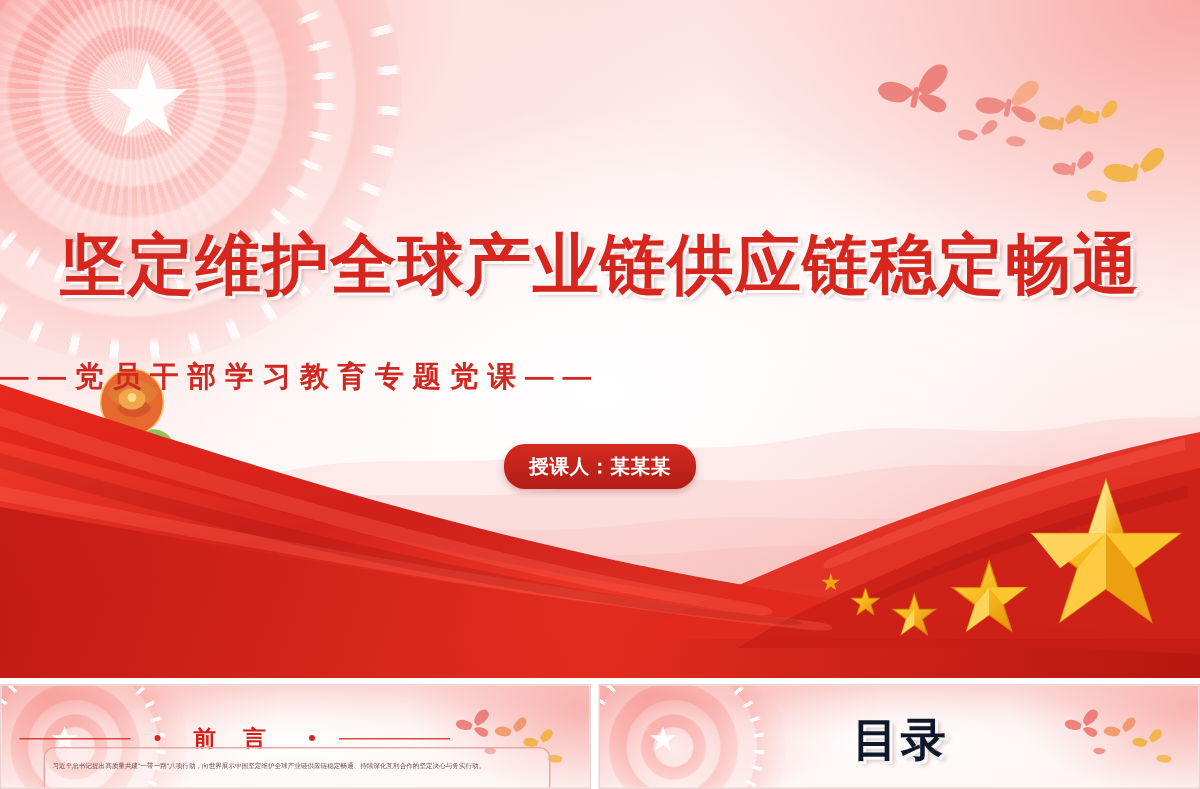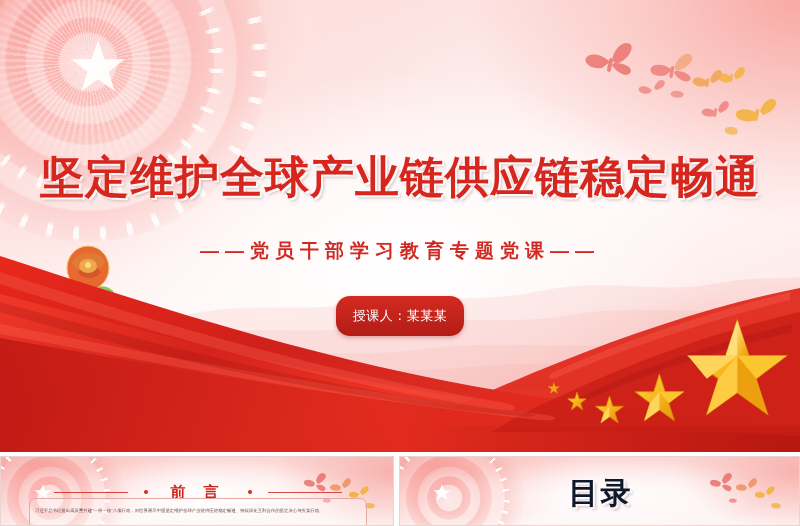--- a/index.html
+++ b/index.html
@@ -83,33 +83,33 @@
   
   .title{
     position:absolute;left:0;top:150px;width:800px;text-align:center;
     font-family:"Liberation Sans","DejaVu Sans",sans-serif;
     font-size:44px;line-height:54px;font-weight:bold;letter-spacing:1px;
     color:#d6261e;
     text-shadow:2px 2px 0 rgba(255,255,255,.9), 3px 3px 3px rgba(150,110,110,.38);
     white-space:nowrap;
   }
   .subtitle{
-    position:absolute;left:0;top:238px;width:800px;text-align:center;
+    position:absolute;left:0;top:238px;width:800px;text-align:left;
     font-size:19px;font-weight:bold;letter-spacing:6px;color:#cf2a22;
     white-space:nowrap;
   }
   .badges{
     position:absolute;left:0;top:296px;width:800px;
     display:flex;justify-content:center;align-items:center;gap:11px;
   }
   .badge{
     display:inline-flex;align-items:center;justify-content:center;
-    height:40px;padding:0 17px;border-radius:14px;
+    height:30px;padding:0 17px;border-radius:14px;
     background:linear-gradient(180deg,#d42a20 0%,#b21d16 100%);
-    color:#ffffff;font-size:13px;font-weight:normal;letter-spacing:.5px;
+    color:#ffffff;font-size:13px;font-weight:bold;letter-spacing:.5px;
     box-shadow:0 2px 4px rgba(160,60,55,.35);
     white-space:nowrap;
   }
 
   
   .thumb-row{position:absolute;left:0;top:456px;width:800px;height:70px;}
   .thumb{
     position:absolute;top:0;height:70px;overflow:hidden;background:#fdeeed;
     border:1px solid #e9d4d2;box-sizing:border-box;
   }
@@ -142,22 +142,22 @@
     mask-image:radial-gradient(circle at 50% 50%, transparent 0%, transparent 50%, #000 52%, #000 56%, transparent 58%, transparent 72%, #000 74%, #000 78%, transparent 80%);
   }
   .t-star{
     position:absolute;left:33px;top:27px;width:18px;height:18px;background:#fff;opacity:.95;
     clip-path:polygon(50% 0%,61.8% 34.5%,98% 34.5%,68.8% 57%,80% 91.5%,50% 70%,20% 91.5%,31.2% 57%,2% 34.5%,38.2% 34.5%);
   }
   .t-butterflies{position:absolute;right:2px;top:10px;width:90px;height:48px;}
 
   
   .preface-head{
-    position:absolute;left:0;top:24px;width:394px;height:22px;
-    display:flex;align-items:center;justify-content:center;gap:11px;
+    position:absolute;left:12px;top:24px;width:394px;height:22px;
+    display:flex;align-items:center;gap:11px;
   }
   .pf-line{height:1px;width:74px;background:#d12a21;opacity:.85;}
   .pf-dot{width:4px;height:4px;border-radius:50%;background:#d12a21;margin:0 5px;}
   .pf-title{
     font-size:15px;font-weight:bold;color:#cf2118;letter-spacing:7px;
     padding:0 6px;white-space:nowrap;
   }
   .pf-box{
     position:absolute;left:28px;top:41px;width:338px;height:32px;
     border:1px solid #e8a9a4;border-radius:7px;box-sizing:border-box;

